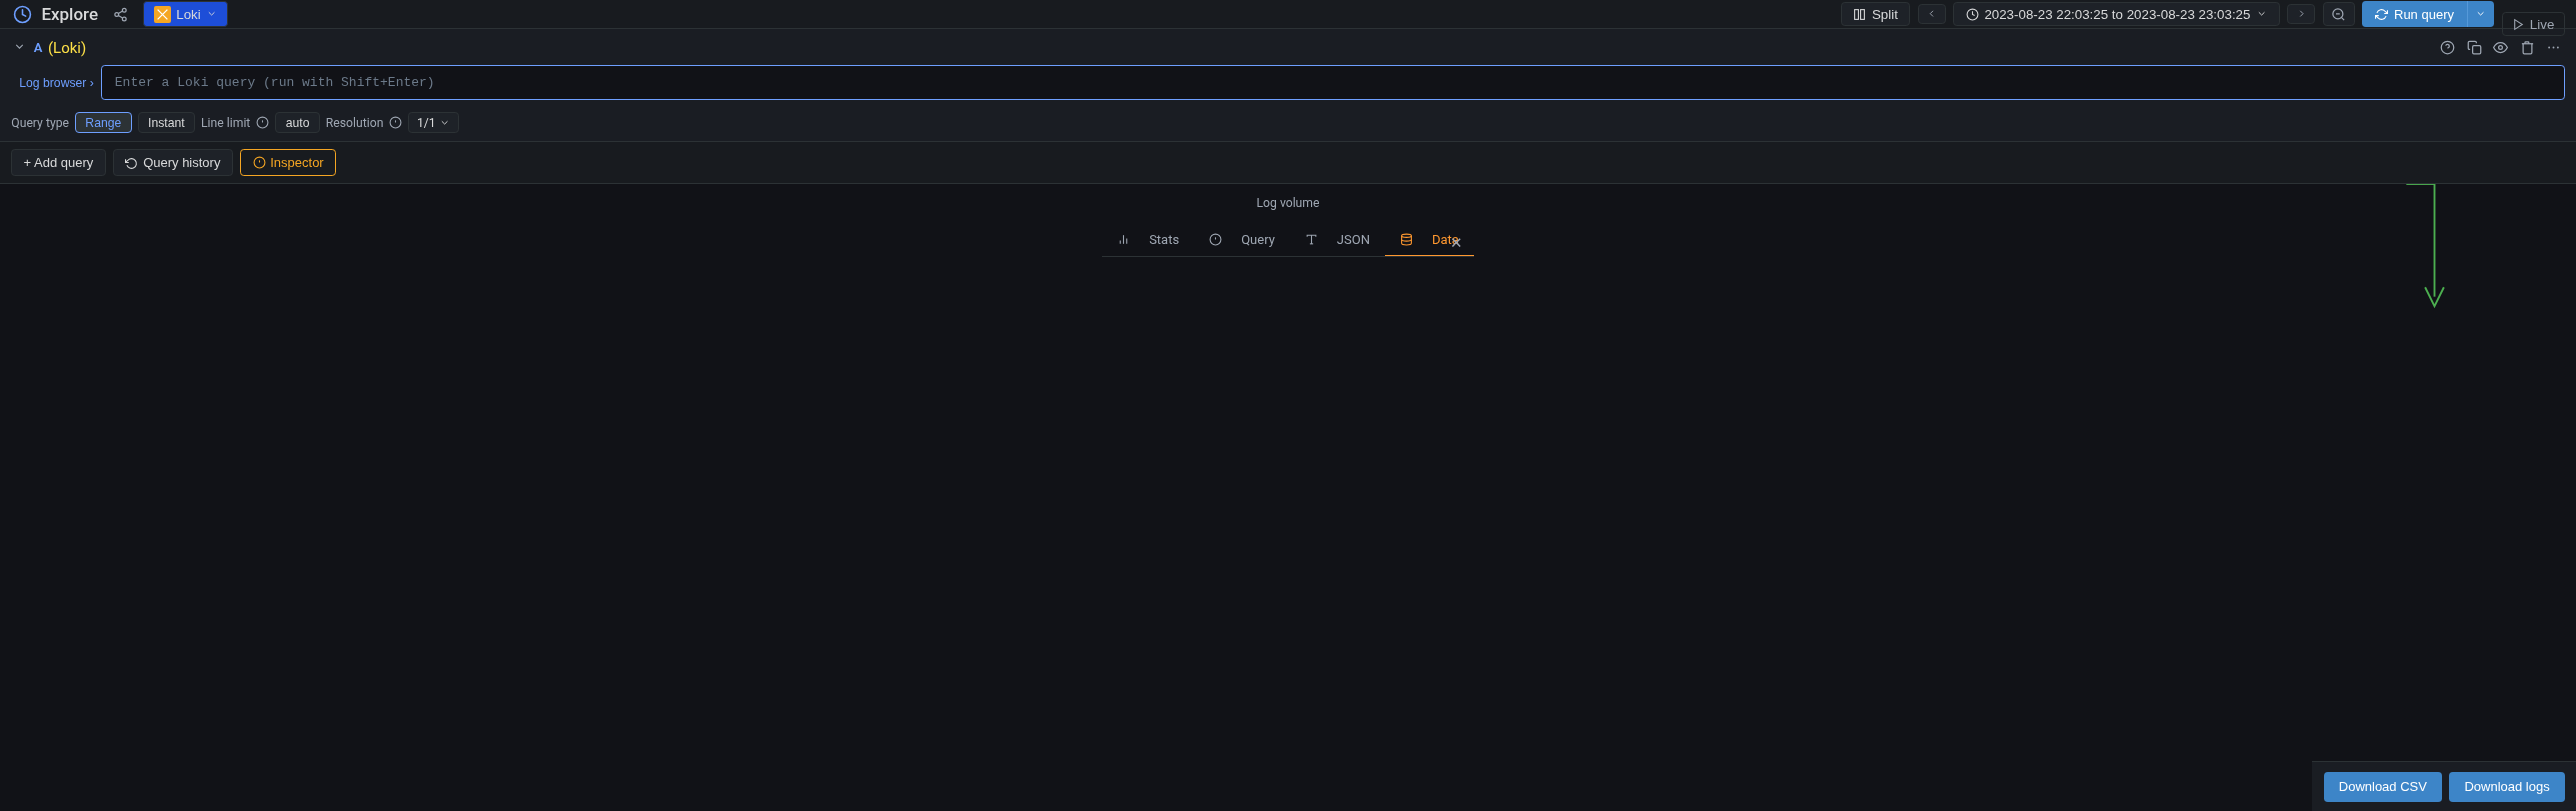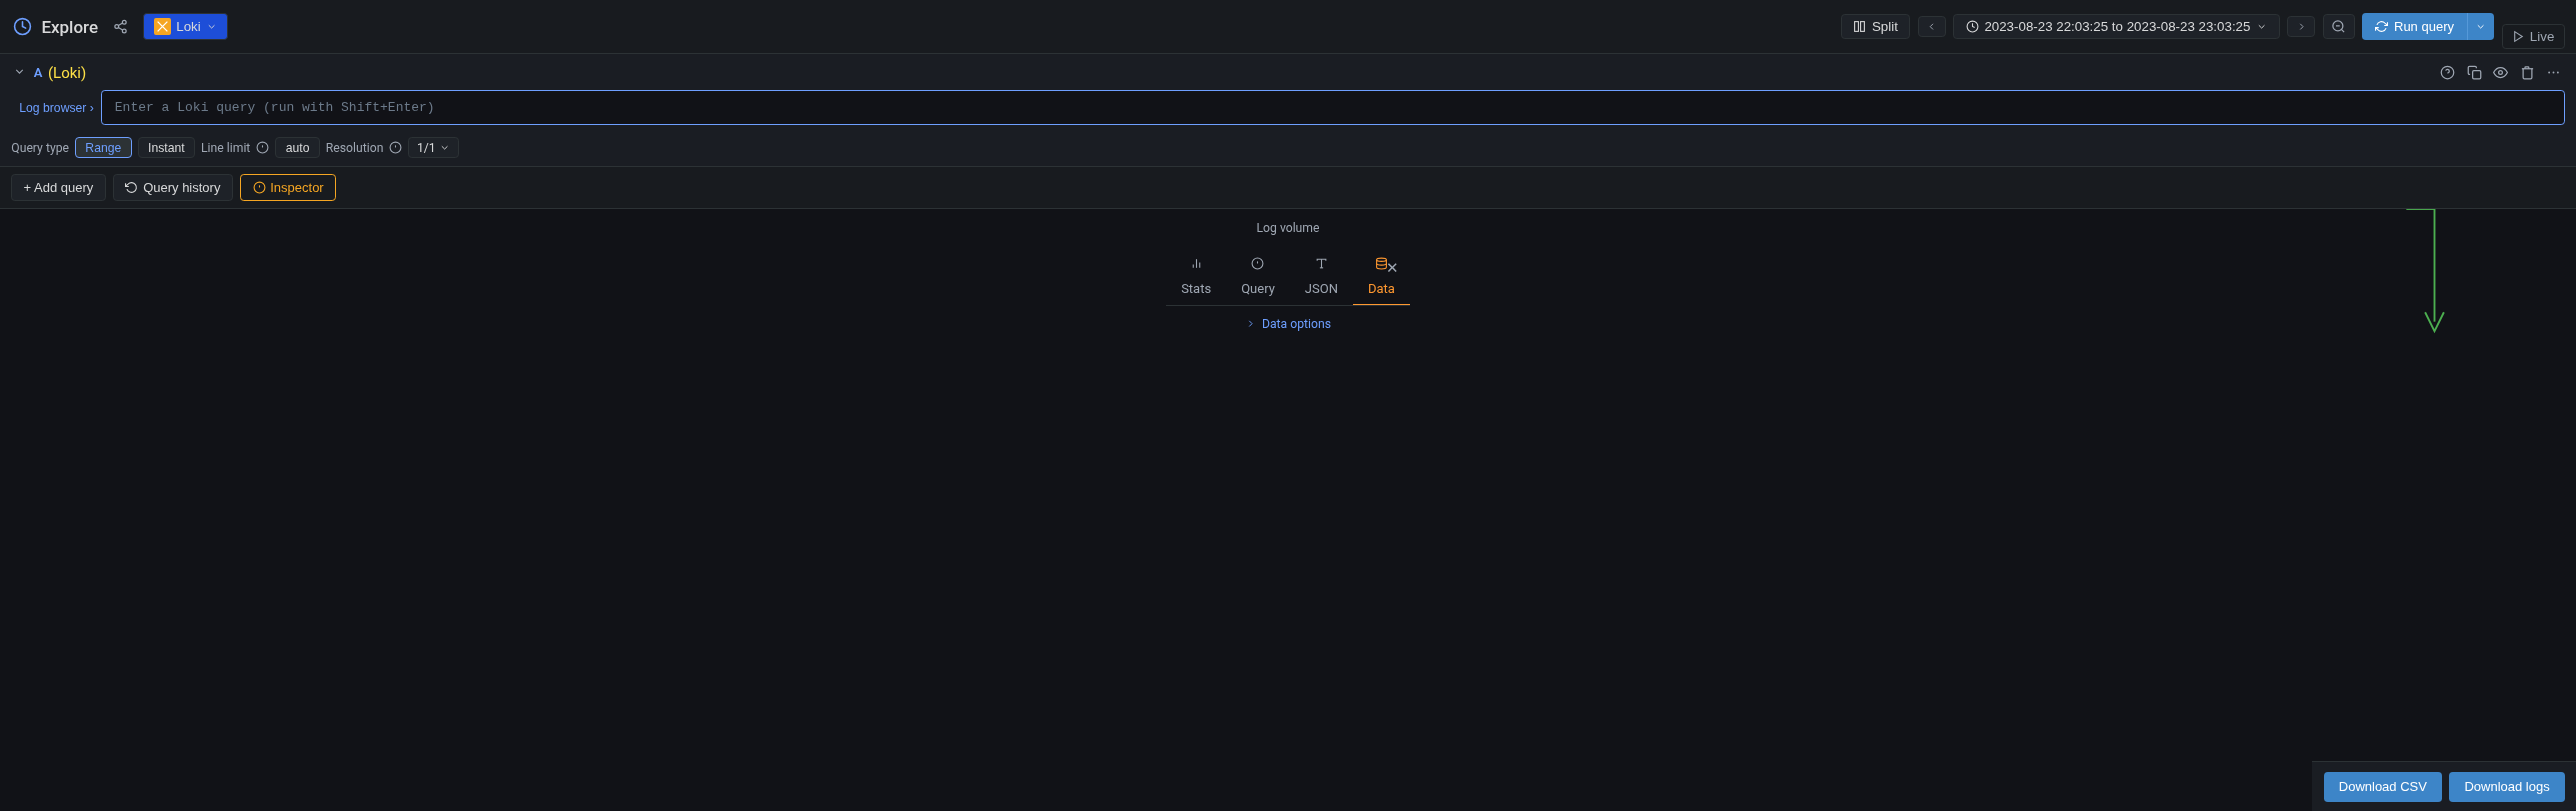--- a/index.html
+++ b/index.html
@@ -13,21 +13,21 @@
       min-height: 100vh;
     }
 
     
     .top-nav {
       display: flex;
       align-items: center;
       background: #181b1f;
       border-bottom: 0.9px solid #2c3235;
       padding: 0 11.3px;
-      height: 54px;
+      height: 29px;
       gap: 7.5px;
     }
     .explore-icon {
       width: 22.6px; height: 22.6px;
       display: flex; align-items: center; justify-content: center;
       color: #6e9fff;
     }
     .explore-title {
       font-size: 17px;
       font-weight: 500;
@@ -184,21 +184,21 @@
       border-bottom: 0.9px solid #2c3235;
       gap: 7.5px;
     }
     .add-query-btn {
       display: flex; align-items: center; gap: 4.7px;
       background: #1e2228; border: 0.9px solid #2c3235;
       border-radius: 3.8px; padding: 4.7px 11.3px;
       cursor: pointer; color: #d8d9da; font-size: 13px;
     }
     .query-history-btn {
-      display: flex; align-items: center; gap: 4.7px;
+      display: flex; align-items: flex-end; gap: 4.7px;
       background: #1e2228; border: 0.9px solid #2c3235;
       border-radius: 3.8px; padding: 4.7px 11.3px;
       cursor: pointer; color: #d8d9da; font-size: 13px;
     }
     .inspector-btn {
       display: flex; align-items: center; gap: 4.7px;
       background: transparent; border: 0.9px solid #f5a623;
       border-radius: 3.8px; padding: 4.7px 11.3px;
       cursor: pointer; color: #f5a623; font-size: 13px; font-weight: 500;
     }
@@ -217,26 +217,25 @@
       margin-bottom: 7.5px;
     }
 
     
     .tabs-bar {
       display: flex; align-items: center; gap: 0;
       border-bottom: 0.9px solid #2c3235;
       margin-top: 7.5px;
     }
     .tab-item {
-      display: flex; align-items: center; gap: 11px;
+      display: flex; align-items: center; gap: 19px;
       padding: 7.5px 15px;
       cursor: pointer; color: #9fa7b3; font-size: 13px;
       border-bottom: 1.9px solid transparent;
       position: relative;
-      flex-direction: column;
     }
     .tab-item.active {
       color: #ff9830;
       border-bottom-color: #ff9830;
     }
     .close-panel-btn {
       position: absolute; right: 11.3px; top: 9.4px;
       background: none; border: none; cursor: pointer;
       color: #9fa7b3; font-size: 15px;
     }
@@ -504,28 +503,20 @@
       <svg width="13" height="13" viewBox="0 0 24 24" fill="none" stroke="#ff9830" stroke-width="2">
         <ellipse cx="12" cy="5" rx="9" ry="3"></ellipse>
           <path d="M21 12c0 1.66-4 3-9 3s-9-1.34-9-3"></path>
           <path d="M3 5v14c0 1.66 4 3 9 3s9-1.34 9-3V5"></path>
       </svg>
       <span>Data</span>
     </div>
     <button class="close-panel-btn">✕</button>
   </div>
 
-  <div class="data-options-row">
-    <div class="data-options-expand">
-      <svg width="11.3" height="11.3" viewBox="0 0 24 24" fill="none" stroke="currentColor" stroke-width="2">
-        <polyline points="9 18 15 12 9 6"></polyline>
-      </svg>
-      <span>Data options</span>
-    </div>
-  </div>
 </div>
 
 <div class="download-bar">
   <button class="download-csv-btn">
     <span>Download CSV</span>
   </button>
   <button class="download-logs-btn">
     <span>Download logs</span>
   </button>
 </div>

